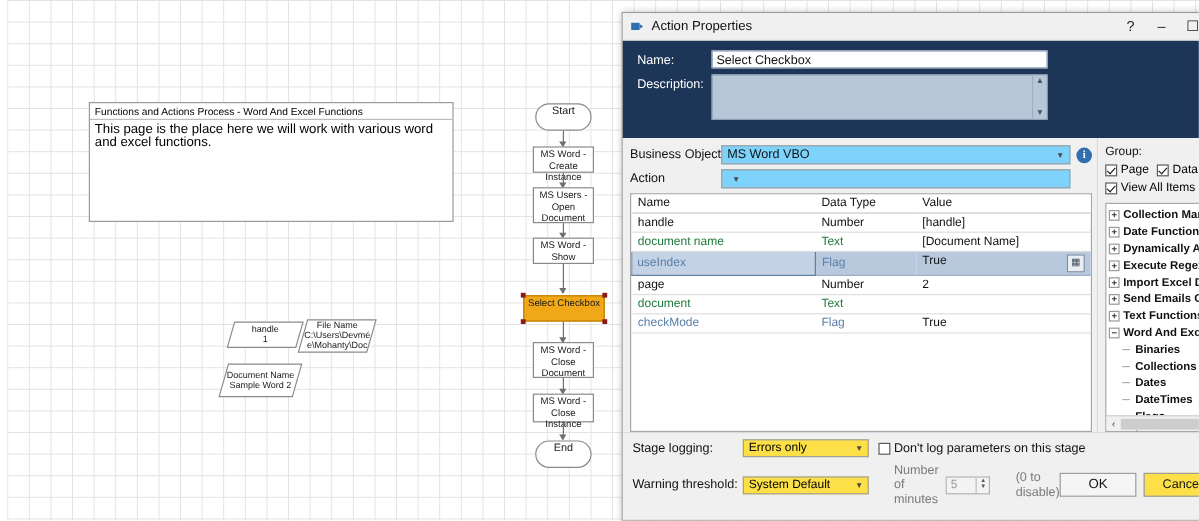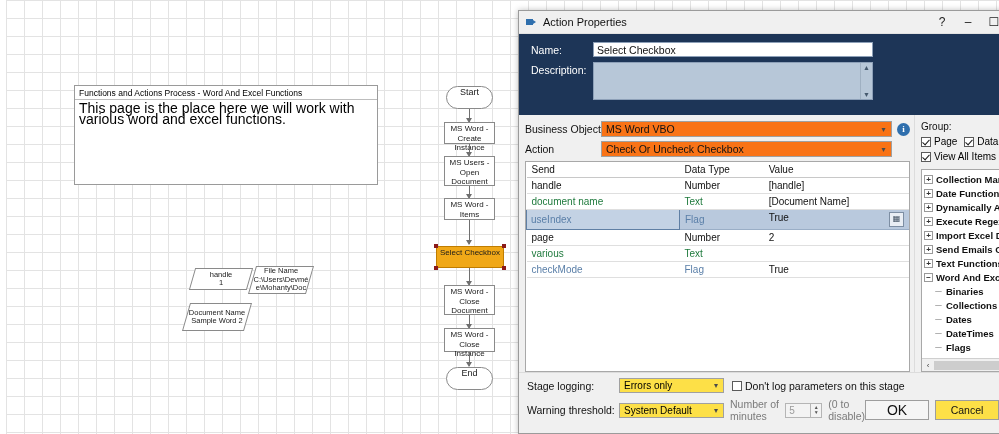--- a/index.html
+++ b/index.html
@@ -22,21 +22,21 @@
 
   
   #note{
     position:absolute;left:68px;top:85px;width:304px;height:100px;
     background:#ffffff;border:1px solid #9a9a9a;box-sizing:border-box;
   }
   #note .note-title{
     font-size:8.5px;padding:2px 4px 1px 4px;border-bottom:1px solid #bdbdbd;
     white-space:nowrap;overflow:hidden;
   }
-  #note .note-body{font-size:14px;padding:3px 4px;line-height:11px;}
+  #note .note-body{font-size:11px;padding:3px 4px;line-height:11px;}
 
   
   .fnode{
     position:absolute;background:#ffffff;border:1px solid #8a8a8a;
     box-sizing:border-box;display:flex;align-items:flex-start;justify-content:center;
     text-align:center;font-size:8px;line-height:9.5px;color:#1a1a1a;
     padding:1px 2px;
   }
   .fnode.round{border-radius:14px;font-size:9px;}
   .fnode.selected{
@@ -113,21 +113,21 @@
   #leftpane{flex:1 1 auto;min-width:0;padding:6px 4px 0 6px;display:flex;flex-direction:column;}
   #rightpane{
     width:86px;flex:0 0 auto;padding:6px 0 0 6px;
     display:flex;flex-direction:column;min-height:0;
     border-left:1px solid #dcdcdc;
   }
 
   .crow{display:flex;align-items:center;margin-bottom:4px;}
   .clabel{width:76px;font-size:10.5px;flex:0 0 auto;color:#111;}
   .combo{
-    flex:1 1 auto;height:16px;background:#f97316;border:1px solid #a0a0a0;
+    flex:1 1 auto;height:16px;background:#7dd3fc;border:1px solid #a0a0a0;
     display:flex;align-items:center;font-size:10.5px;padding:0 0 0 4px;
     box-sizing:border-box;color:#111;
   }
   .combo .cval{flex:1 1 auto;overflow:hidden;white-space:nowrap;}
   .combo .carrow{
     width:15px;text-align:center;font-size:8px;color:#4a4a4a;flex:0 0 auto;
   }
   .infoicon{
     width:13px;height:13px;border-radius:50%;background:#2f6fad;
     color:#fff;font-size:9px;font-weight:bold;display:flex;
@@ -215,36 +215,36 @@
   }
   .frow{display:flex;align-items:center;margin-bottom:5px;}
   .flabel{width:92px;font-size:10.5px;flex:0 0 auto;color:#111;}
   .fcombo{
     width:105px;height:15px;background:#fde047;border:1px solid #a0a0a0;
     display:flex;align-items:center;font-size:10px;padding-left:4px;
     box-sizing:border-box;flex:0 0 auto;
   }
   .fcombo .cval{flex:1 1 auto;}
   .fcombo .carrow{width:14px;text-align:center;font-size:8px;color:#4a4a4a;}
-  .ftext{font-size:10.5px;margin-left:6px;color:#111;}
+  .ftext{font-size:10.5px;margin-left:21px;color:#111;}
   .ftext.dim{color:#7b7b7b;}
   .spin{
     width:26px;height:15px;border:1px solid #b5b5b5;background:#f3f3f3;
     font-size:10px;color:#9a9a9a;display:flex;align-items:center;
     padding-left:3px;box-sizing:border-box;margin-left:6px;flex:0 0 auto;
   }
   .spinbtn{
     width:11px;height:15px;border:1px solid #b5b5b5;border-left:none;
     background:#f3f3f3;display:flex;flex-direction:column;
     align-items:center;justify-content:center;font-size:5px;color:#555;
     line-height:5px;flex:0 0 auto;box-sizing:border-box;
   }
   .okbtn{
     margin-left:auto;width:62px;height:18px;border:1px solid #9d9d9d;
-    background:#f5f5f5;font-size:14px;display:flex;align-items:center;
+    background:#f5f5f5;font-size:11px;display:flex;align-items:center;
     justify-content:center;color:#111;flex:0 0 auto;text-align:right;
   }
   .cancelbtn{
     width:62px;height:18px;border:1px solid #9d9d9d;background:#fde047;
     font-size:10.5px;display:flex;align-items:center;justify-content:center;
     color:#111;flex:0 0 auto;margin-left:6px;
   }
 </style>
 </head>
 <body>
@@ -265,21 +265,21 @@
     <span>MS Word - Create Instance</span>
   </div>
   <div class="arrow" style="left:463px;top:144px;height:12px;"></div>
 
   <div class="fnode" style="left:438px;top:156px;width:51px;height:30px;">
     <span>MS Users - Open Document</span>
   </div>
   <div class="arrow" style="left:463px;top:186px;height:12px;"></div>
 
   <div class="fnode" style="left:438px;top:198px;width:51px;height:22px;">
-    <span>MS Word - Items</span>
+    <span>MS Word - Show</span>
   </div>
   <div class="arrow" style="left:463px;top:220px;height:24px;"></div>
 
   <div class="fnode selected" style="left:430px;top:246px;width:68px;height:22px;">
     <span>Select Checkbox</span>
   </div>
   <div class="handle" style="left:428px;top:244px;"></div>
   <div class="handle" style="left:496px;top:244px;"></div>
   <div class="handle" style="left:428px;top:266px;"></div>
   <div class="handle" style="left:496px;top:266px;"></div>
@@ -362,37 +362,36 @@
         <span class="combo">
           <span class="cval">MS Word VBO</span>
           <span class="carrow">▾</span>
         </span>
         <span class="infoicon">i</span>
       </div>
 
       <div class="crow">
         <span class="clabel">Action</span>
         <span class="combo">
-          <span class="cval">Check Or Uncheck Checkbox</span>
           <span class="carrow">▾</span>
         </span>
         <span style="width:18px;flex:0 0 auto;"></span>
       </div>
 
 
       <div id="tblwrap">
         <table class="params">
           <colgroup>
               <col style="width:40%">
               <col style="width:22%">
               <col style="width:38%">
             </colgroup>
           <thead>
             <tr>
-              <th>Send</th>
+              <th>Name</th>
               <th>Data Type</th>
               <th>Value</th>
             </tr>
           </thead>
           <tbody>
             <tr>
               <td class="c-name">handle</td>
               <td class="c-type">Number</td>
               <td>[handle]</td>
             </tr>
@@ -408,21 +407,21 @@
                 <span class="calcbtn">▦</span>
                 <span>True</span>
               </td>
             </tr>
             <tr>
               <td class="c-name">page</td>
               <td class="c-type">Number</td>
               <td>2</td>
             </tr>
             <tr>
-              <td class="c-name nm-green">various</td>
+              <td class="c-name nm-green">document</td>
               <td class="c-type ty-green">Text</td>
               <td></td>
             </tr>
             <tr>
               <td class="c-name nm-grey">checkMode</td>
               <td class="c-type ty-grey">Flag</td>
               <td>True</td>
             </tr>
           </tbody>
         </table>

